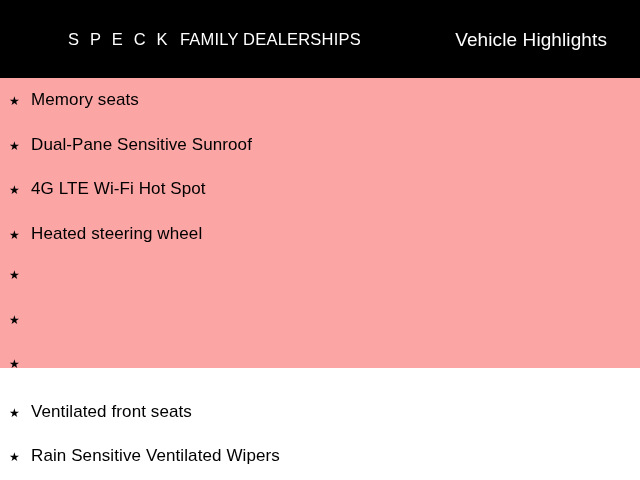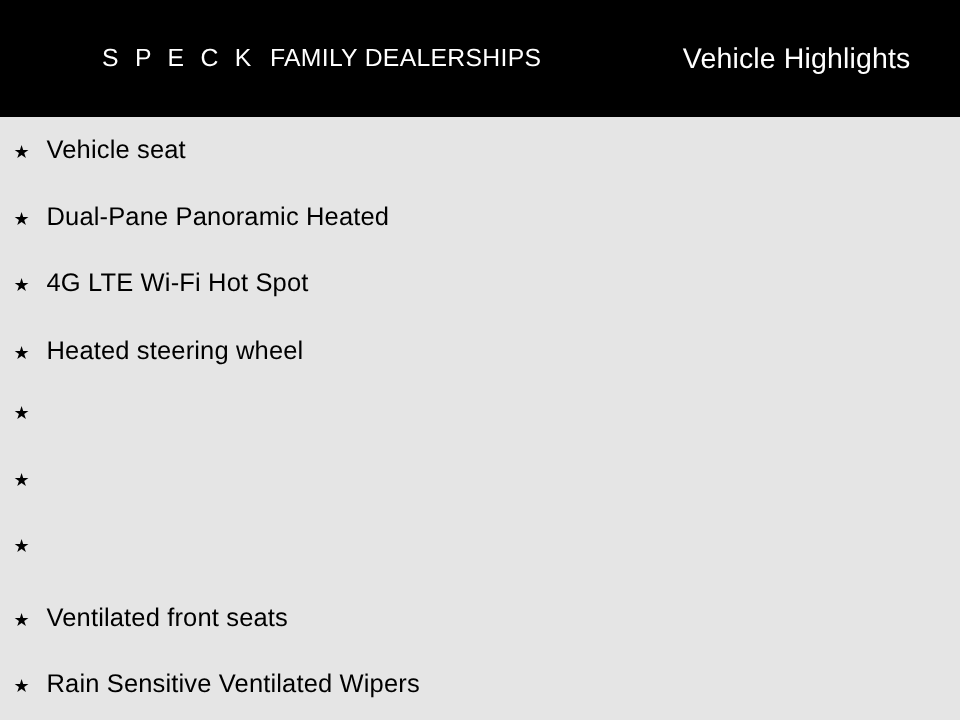--- a/index.html
+++ b/index.html
@@ -8,23 +8,23 @@
   }
   body {
     width: 640px;
     height: 480px;
     background: #ffffff;
     font-family: "Liberation Sans", sans-serif;
     overflow: hidden;
   }
   .page {
     width: 640px;
-    height: 480px;
+    height: 368px;
     position: relative;
-    background: #e5e5e5;
+    background: #fca5a5;
     display: flex;
     flex-direction: column;
   }
   .header {
     background: #000000;
     height: 78px;
     min-height: 78px;
     display: flex;
     align-items: center;
     justify-content: space-between;
@@ -91,25 +91,25 @@
     <div class="brand">
       <span class="sp">S P E C K</span><span>&nbsp;&nbsp;</span><span class="fam">FAMILY DEALERSHIPS</span>
     </div>
     <div class="header-right">Vehicle Highlights</div>
   </div>
 
   <div class="content">
     <ul class="feature-list">
       <li class="feature-item">
         <span class="bullet">★</span>
-        <span class="feature-label">Vehicle seat</span>
+        <span class="feature-label">Memory seats</span>
       </li>
       <li class="feature-item">
         <span class="bullet">★</span>
-        <span class="feature-label">Dual-Pane Panoramic Heated</span>
+        <span class="feature-label">Dual-Pane Sensitive Sunroof</span>
       </li>
       <li class="feature-item">
         <span class="bullet">★</span>
         <span class="feature-label">4G LTE Wi-Fi Hot Spot</span>
       </li>
       <li class="feature-item">
         <span class="bullet">★</span>
         <span class="feature-label">Heated steering wheel</span>
       </li>
       <li class="feature-item">

